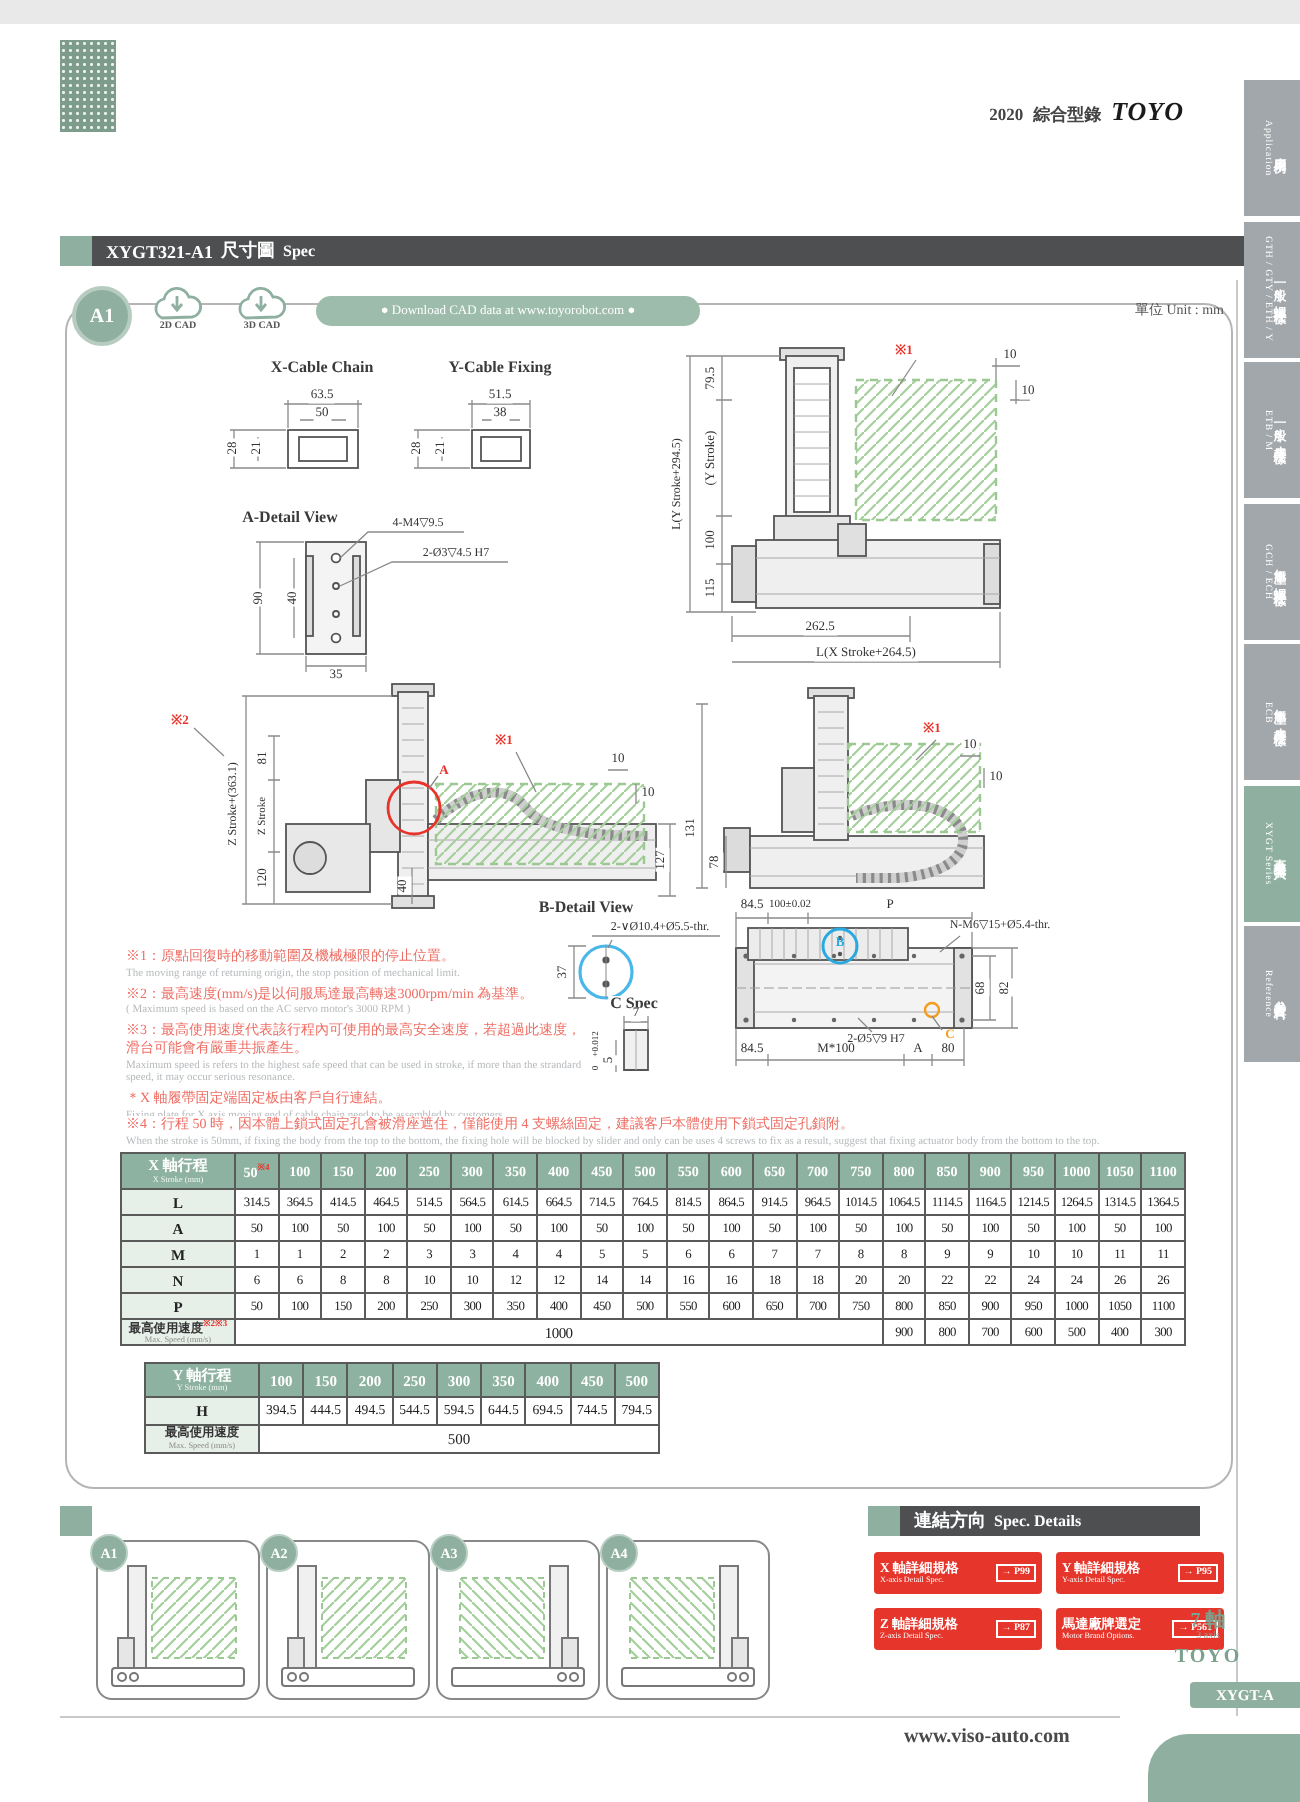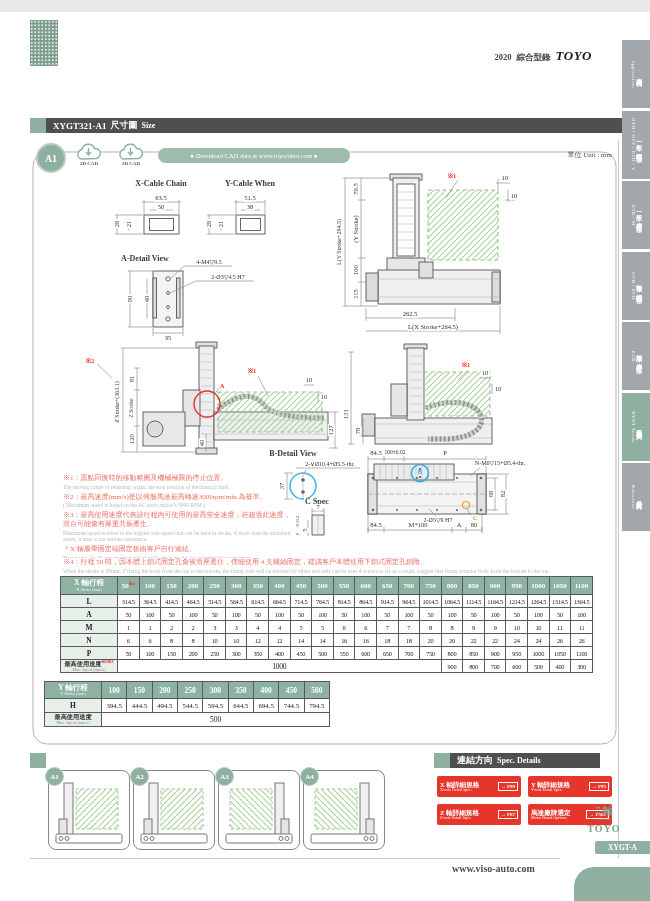--- a/index.html
+++ b/index.html
@@ -48,21 +48,21 @@
   .note-zh{color:#ee6e64;font-size:7px;line-height:1.25;margin-bottom:1px;}
   .note-en{color:#b6babc;font-size:5.5px;line-height:1.15;margin-bottom:2.5px;}
   #notes4 .note-en{white-space:nowrap;}
   
   .dtable{position:absolute;border-collapse:collapse;table-layout:fixed;background:#fff;z-index:6;}
   .dtable th,.dtable td{border:1px solid #5a5a5a;text-align:center;padding:0;overflow:hidden;}
   .dtable th{background:#8eb2a1;color:#fff;font-weight:bold;}
   #xtable{left:60px;top:564px;width:533px;}
   #xtable th{font-size:7px;height:17px;}
   #xtable td{height:12px;font-size:6.4px;letter-spacing:-.3px;color:#222;}
-  #ytable{left:44px;top:669px;width:286px;}
+  #ytable{left:72px;top:669px;width:258px;}
   #ytable th{font-size:7.5px;height:16px;}
   #ytable td{height:13px;font-size:6.8px;color:#222;}
   .hcell{width:56px;}
   .hzh{display:block;font-size:7.5px;line-height:1.1;}
   .hen{display:block;font-size:4.2px;font-weight:normal;opacity:.9;line-height:1;}
   td.rl{background:#e7efe9;font-weight:bold;font-size:7.5px !important;letter-spacing:0 !important;}
   td.sp{line-height:1;}
   .szh{display:block;font-size:6.2px;font-weight:bold;color:#333;}
   .sen{display:block;font-size:4.2px;color:#8a8a8a;font-weight:normal;}
   sup.rmk{color:#e8332b;font-size:4.5px;}
@@ -116,21 +116,21 @@
   <div id="hdr-cat">
     <span>2020</span>
     <span>綜合型錄</span>
     <span class="brand">TOYO</span>
   </div>
 
   <div class="sq" style="left:30px;top:106px;"></div>
   <div class="secbar" style="left:46px;top:106px;width:572px;">
     <span class="zh">XYGT321-A1</span>
     <span class="zh">尺寸圖</span>
-    <span class="en">Size</span>
+    <span class="en">Spec</span>
   </div>
 
   <div id="a1badge">A1</div>
   <div class="cloud" style="left:72px;top:130px;">
     <svg width="30" height="20" viewBox="0 0 30 20">
       <path d="M7 17 a5 5 0 0 1 1-9.5 a6.5 6.5 0 0 1 12.5-1 a4.8 4.8 0 0 1 1.5 10 z" fill="#fff" stroke="#8fb0a0" stroke-width="1.4"></path>
       <path d="M14.5 6 V12 M12 10 L14.5 13 L17 10" fill="none" stroke="#8fb0a0" stroke-width="1.4"></path>
     </svg>
     <div class="cap">2D CAD</div>
   </div>
@@ -293,21 +293,21 @@
 
       <path d="M312 499 H324 M312 503 V496 M324 503 V496 M308 508 V524"></path>
     </g>
   </svg>
 
   <span class="dl t" style="left:161px;top:172px;">X-Cable Chain</span>
   <span class="dl" style="left:161px;top:186px;">63.5</span>
   <span class="dl" style="left:161px;top:195px;">50</span>
   <span class="dl rot" style="left:117px;top:212px;">28</span>
   <span class="dl rot" style="left:129px;top:212px;">21</span>
-  <span class="dl t" style="left:250px;top:172px;">Y-Cable When</span>
+  <span class="dl t" style="left:250px;top:172px;">Y-Cable Fixing</span>
   <span class="dl" style="left:250px;top:186px;">51.5</span>
   <span class="dl" style="left:250px;top:195px;">38</span>
   <span class="dl rot" style="left:209px;top:212px;">28</span>
   <span class="dl rot" style="left:221px;top:212px;">21</span>
 
   <span class="dl t red" style="left:145px;top:247px;">A-Detail View</span>
   <span class="dl s6" style="left:209px;top:250px;">4-M4▽9.5</span>
   <span class="dl s6" style="left:228px;top:265px;">2-Ø3▽4.5 H7</span>
   <span class="dl rot" style="left:130px;top:287px;">90</span>
   <span class="dl rot" style="left:147px;top:287px;">40</span>

